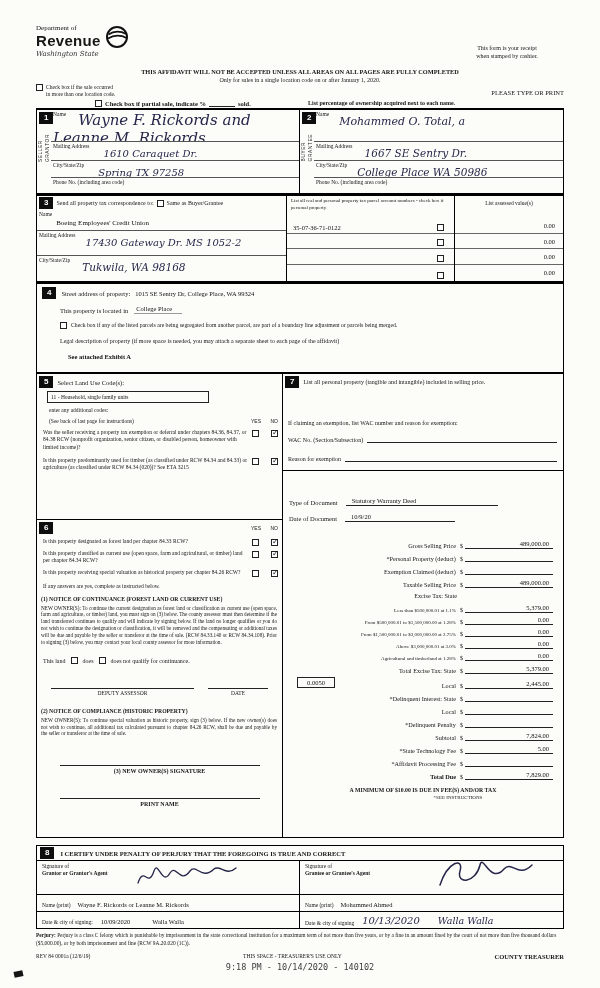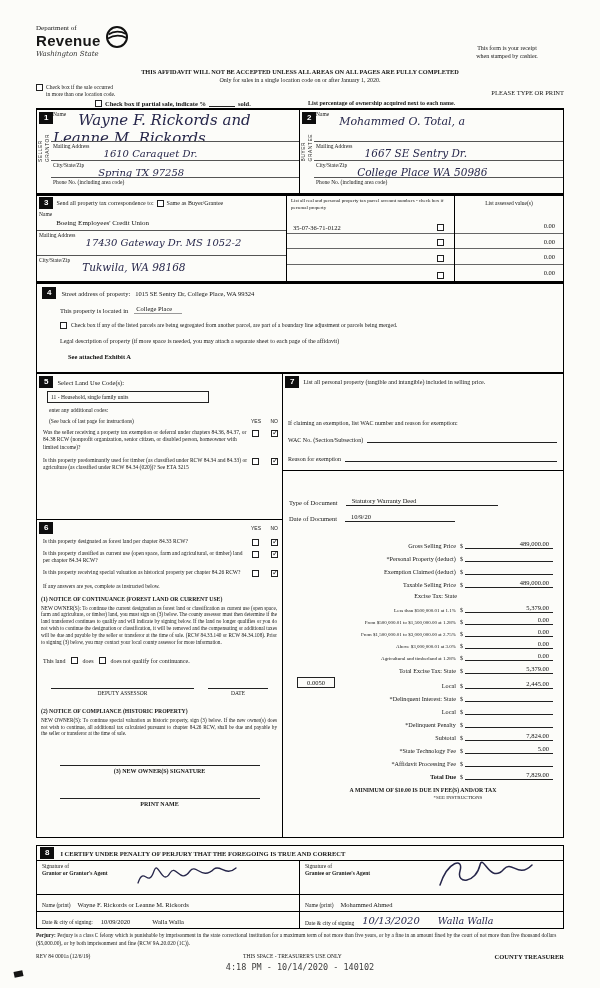--- a/index.html
+++ b/index.html
@@ -488,17 +488,17 @@
     <span class="b">Perjury:</span>
     <span>Perjury is a class C felony which is punishable by imprisonment in the state correctional institution for a maximum term of not more than five years, or by a fine in an amount fixed by the court of not more than five thousand dollars ($5,000.00), or by both imprisonment and fine (RCW 9A.20.020 (1C)).</span>
   </div>
 
   <div class="abs row" style="top:953px;left:36px;width:528px;justify-content:space-between;align-items:flex-start">
     <span class="t55">REV 84 0001a (12/6/19)</span>
     <span class="t55">THIS SPACE - TREASURER'S USE ONLY</span>
     <span class="t65 b">COUNTY TREASURER</span>
   </div>
 
-  <div class="abs stamp" style="top:962px;left:170px;width:260px">4:18 PM - 10/14/2020 - 140102</div>
+  <div class="abs stamp" style="top:962px;left:170px;width:260px">9:18 PM - 10/14/2020 - 140102</div>
 
   <div class="abs" style="top:971px;left:14px;width:9px;height:6px;background:#151515;transform:rotate(-12deg)"></div>
 
 </div>
 
 </body></html>

